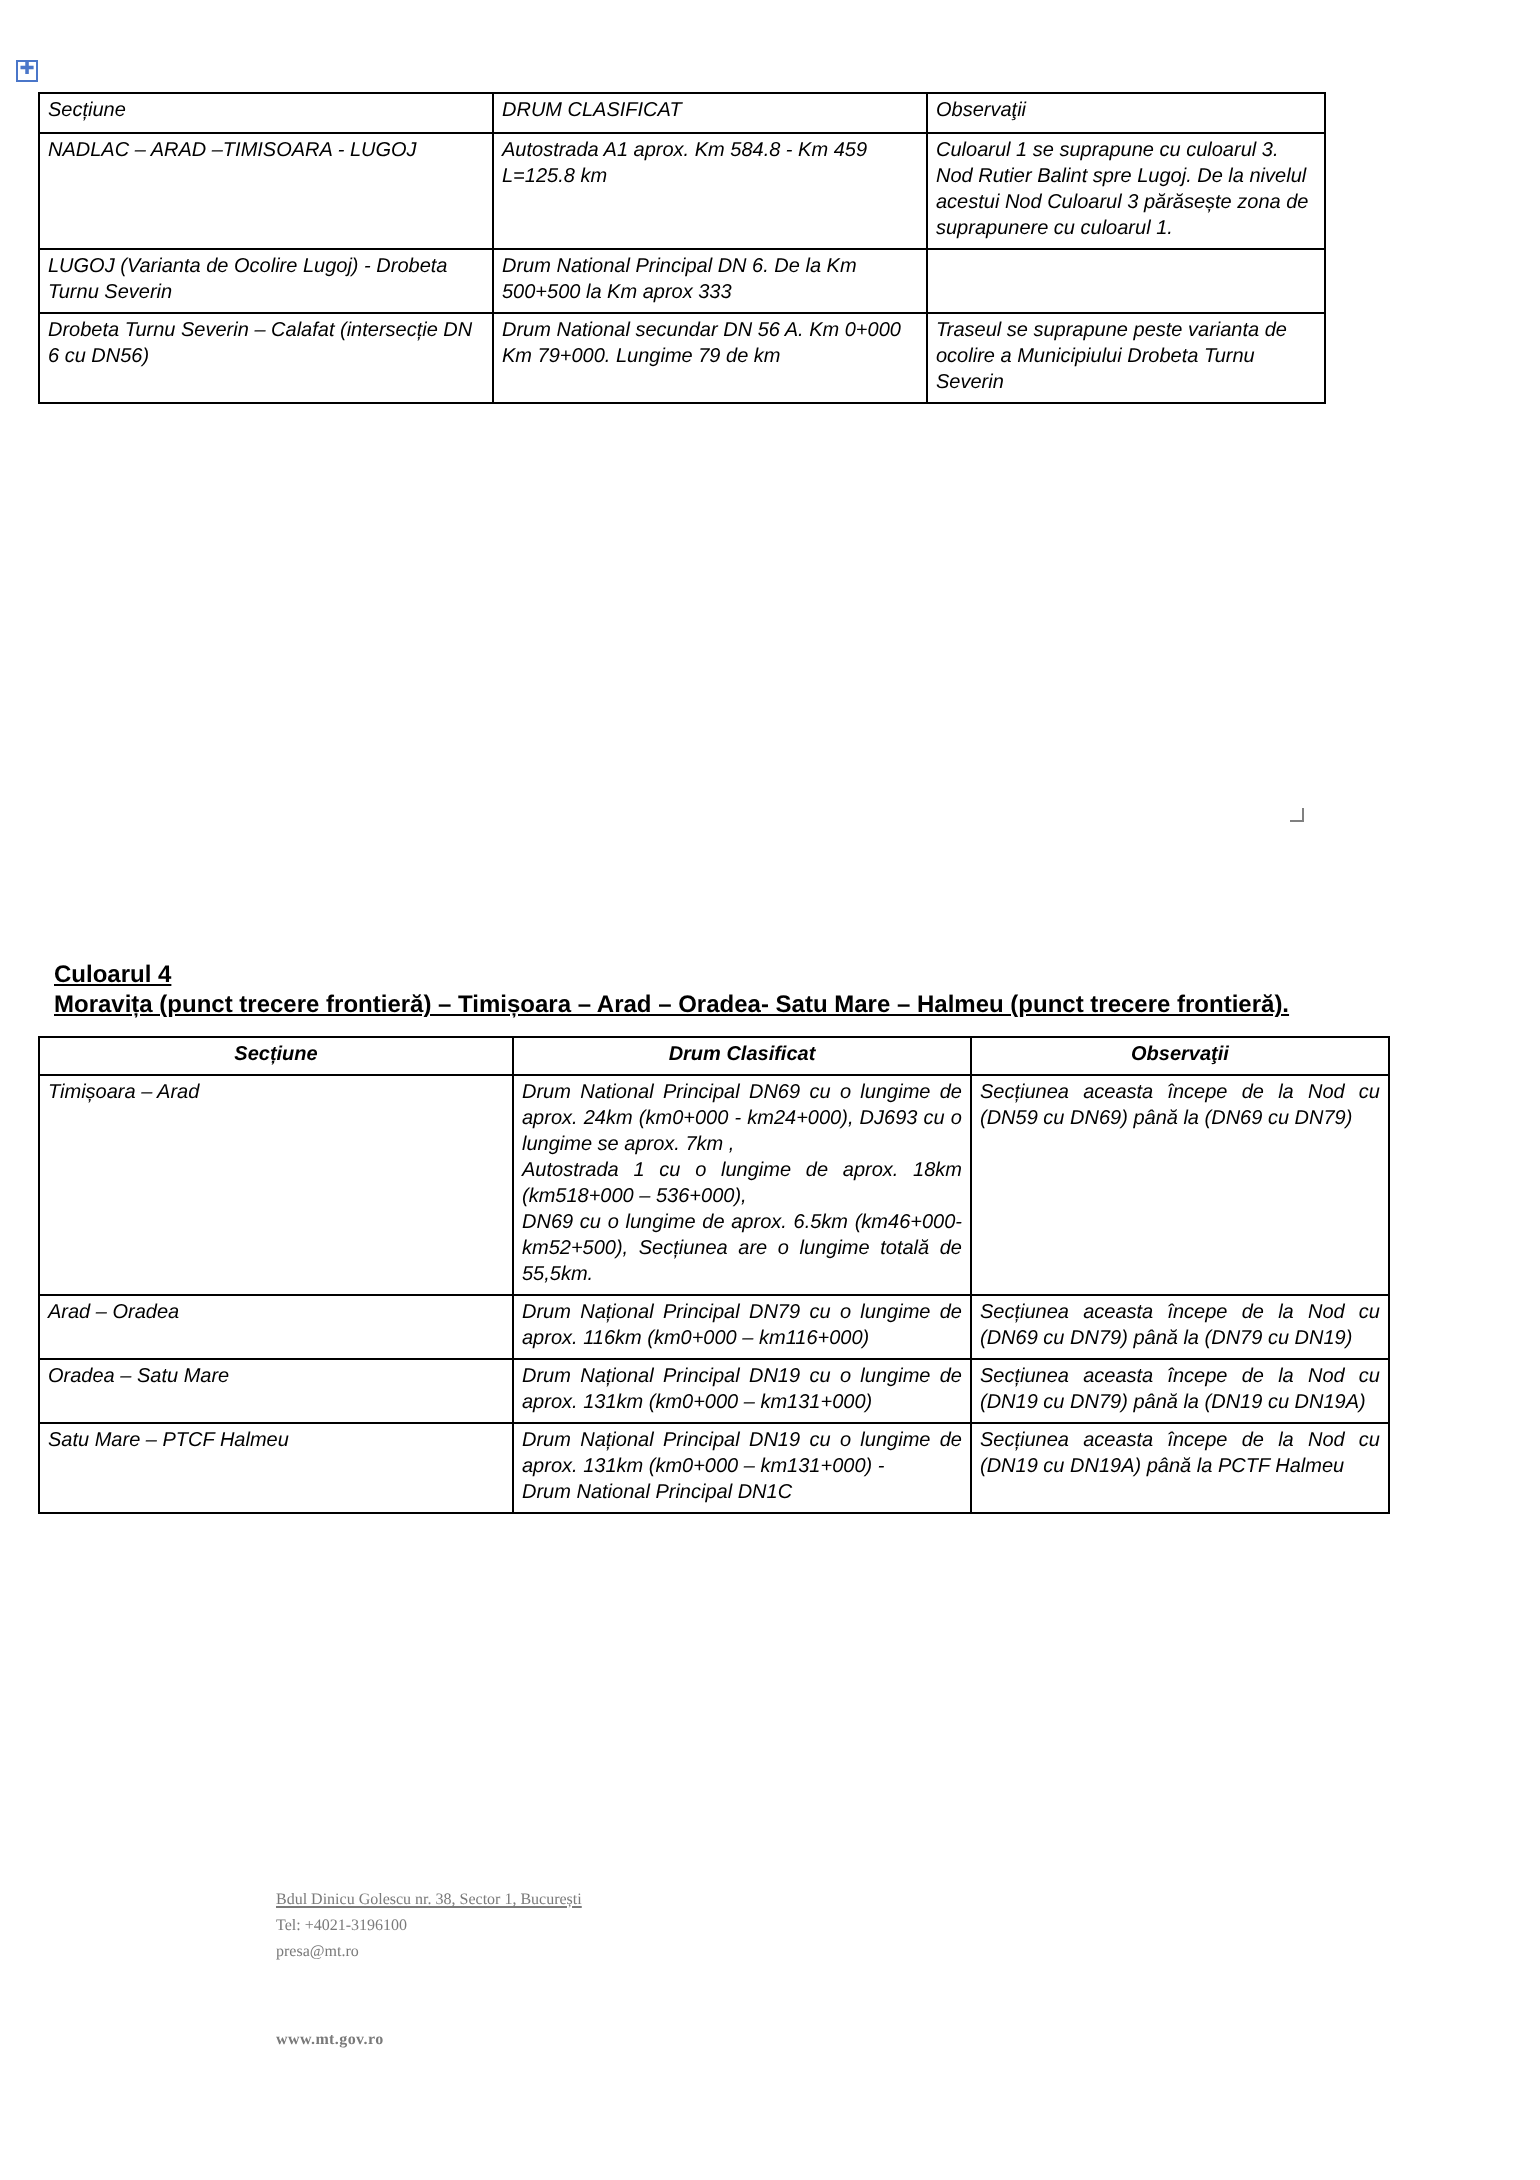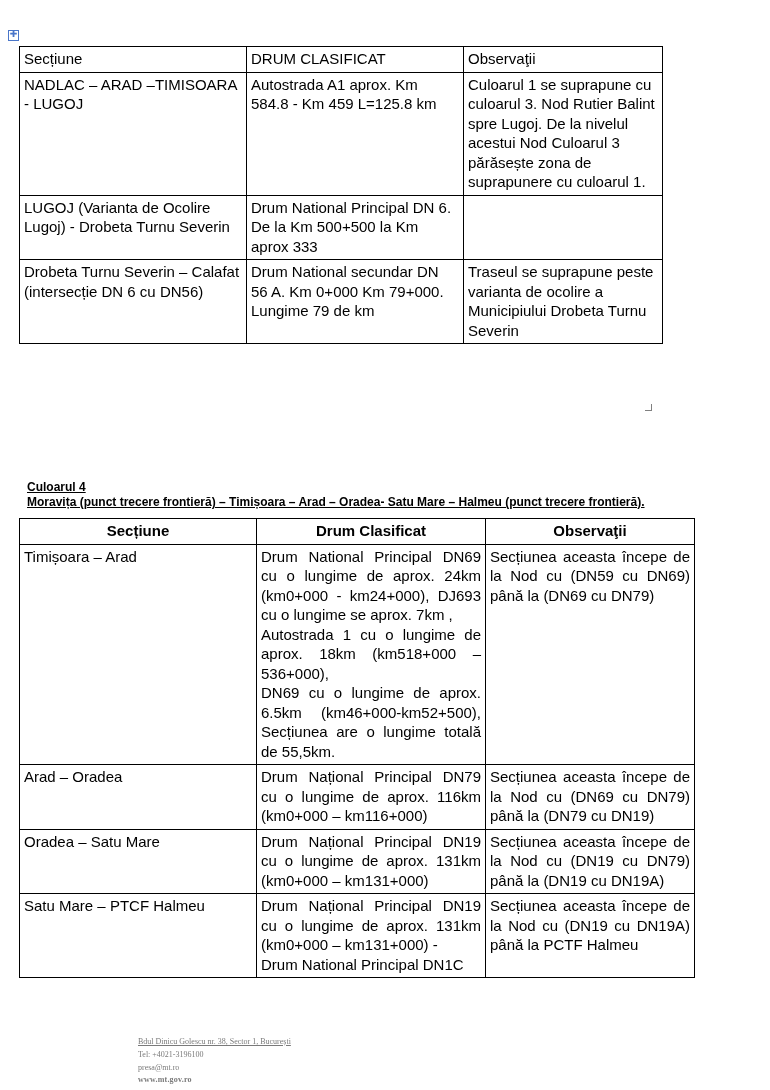--- a/index.html
+++ b/index.html
@@ -44,22 +44,23 @@
   .tbl {
     border-collapse: collapse;
     table-layout: fixed;
     margin: 0;
   }
   .tbl td, .tbl th {
     border: 1px solid #000000;
     vertical-align: top;
     padding: 2px 4px 3px 4px;
     font-weight: normal;
-    font-size: 15px;
+    font-size: 10px;
     line-height: 1.30;
+    font-style: italic;
   }
   
   #table1 {
     position: absolute;
     left: 19px;
     top: 46px;
     width: 632px;
   }
   #table1 td {
     font-family: "Liberation Sans", sans-serif;
@@ -103,35 +104,36 @@
     text-align: center;
     font-weight: bold;
   }
   .just {
     text-align: justify;
   }
   
   .footer {
     position: absolute;
     left: 138px;
-    top: 1036px;
+    top: 944px;
     font-family: "Liberation Serif", serif;
     font-size: 8px;
     color: #7a7a7a;
     line-height: 1.60;
   }
   .footer .first {
     color: #7a7a7a;
   }
   .footer .u {
     text-decoration: underline;
   }
   .footer .web {
     font-weight: bold;
     letter-spacing: 0.2px;
+    margin-top: 32px;
   }
   
   .tbl-endmark {
     position: absolute;
     left: 645px;
     top: 404px;
     width: 6px;
     height: 6px;
     border-right: 1px solid #808080;
     border-bottom: 1px solid #808080;

